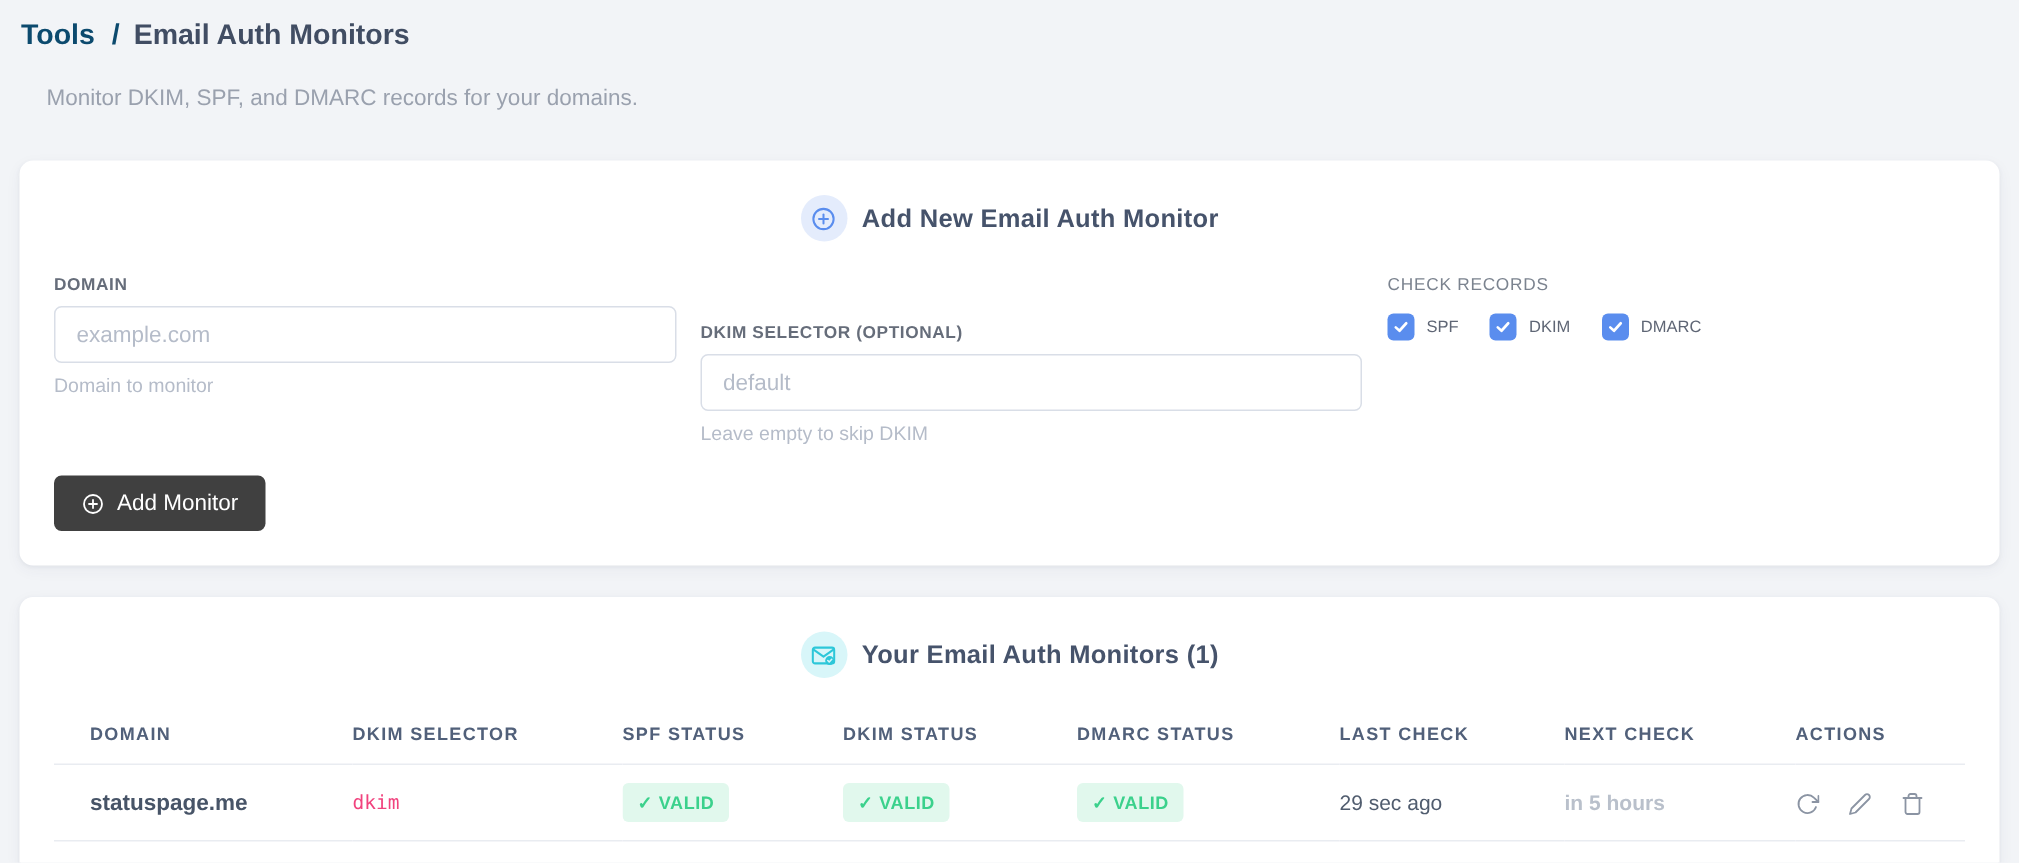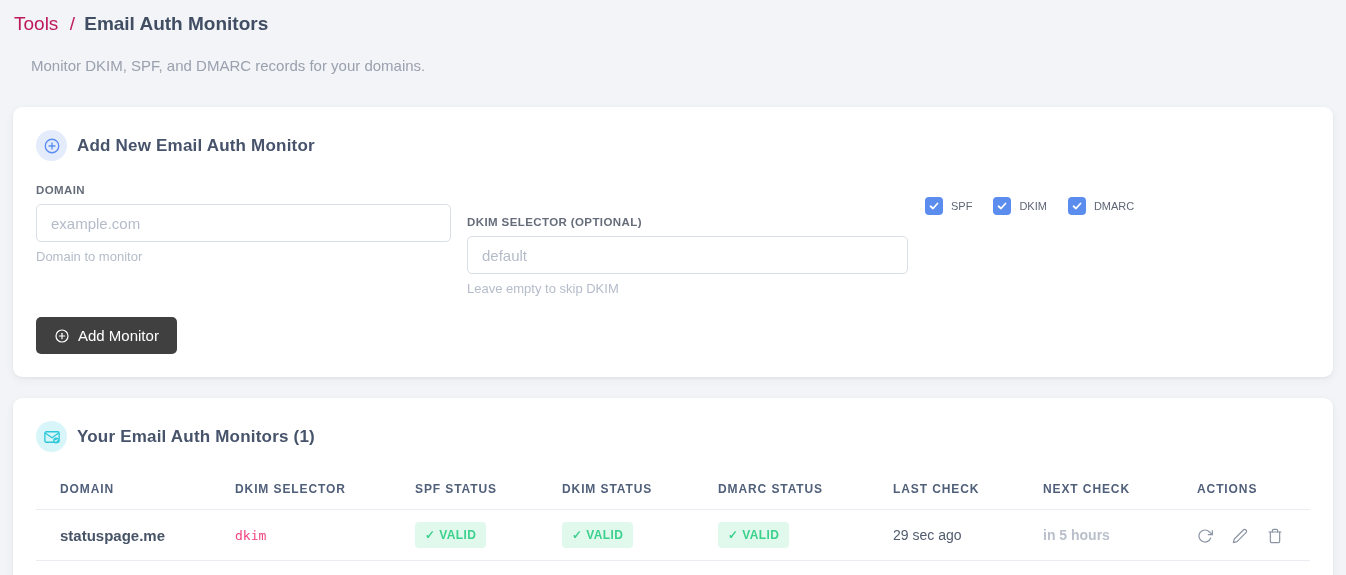--- a/index.html
+++ b/index.html
@@ -8,36 +8,36 @@
     width: 1346px; height: 575px;
     background: #f2f4f7;
     font-family: "Liberation Sans", sans-serif;
     color: #475467;
     overflow: hidden;
   }
   .page { padding: 10px 13px 0 13px; }
 
   
   .breadcrumb { font-size: 19px; margin: 3px 0 0 1px; }
-  .crumb-parent, .crumb-sep { color: #be185d; font-weight: 400; }
+  .crumb-parent, .crumb-sep { color: #0c4a6e; font-weight: 700; }
   .crumb-current { color: #414d63; font-weight: 700; margin-left: 4px; }
   .crumb-sep { margin-left: 6px; }
   .subtitle { margin-top: 22px; font-size: 15px; color: #9aa1ae; margin-left: 18px; }
 
   
   .card {
     background: #ffffff;
     border-radius: 9px;
     box-shadow: 0 1px 3px rgba(55,65,90,.06), 0 3px 10px rgba(55,65,90,.05);
     padding: 23px;
   }
   .card-add { margin-top: 33px; min-height: 237px; }
   .card-monitors { margin-top: 21px; min-height: 185px; }
 
-  .card-head { display: flex; align-items: center; }
+  .card-head { display: flex; align-items: center; justify-content: center; }
   .icon-circle {
     width: 31px; height: 31px; border-radius: 50%;
     display: flex; align-items: center; justify-content: center;
     flex: 0 0 31px;
   }
   .icon-circle.blue { background: #e4ecfc; color: #5a8dee; }
   .icon-circle.teal { background: #d8f6f9; color: #2cc7d9; }
   .card-title { font-size: 17px; font-weight: 700; color: #46536b; margin-left: 10px; letter-spacing: .2px; }
 
   
@@ -142,20 +142,21 @@
         <div class="helper">Domain to monitor</div>
       </div>
 
       <div class="form-group second">
         <div class="field-label">DKIM SELECTOR (OPTIONAL)</div>
         <input class="text-input" type="text" placeholder="default" style="">
         <div class="helper">Leave empty to skip DKIM</div>
       </div>
 
       <div class="check-group">
+        <div class="field-label">CHECK RECORDS</div>
         <div class="checkbox-row">
           <label class="checkbox-item">
             <span class="checkbox-box">
               <svg width="12" height="12" viewBox="0 0 24 24" fill="none" stroke="#ffffff" stroke-width="3.5" stroke-linecap="round" stroke-linejoin="round">
                   <polyline points="5 12.5 10 17 19 7"></polyline>
                 </svg>
             </span>
             <span class="checkbox-label">SPF</span>
           </label>
           <label class="checkbox-item">

